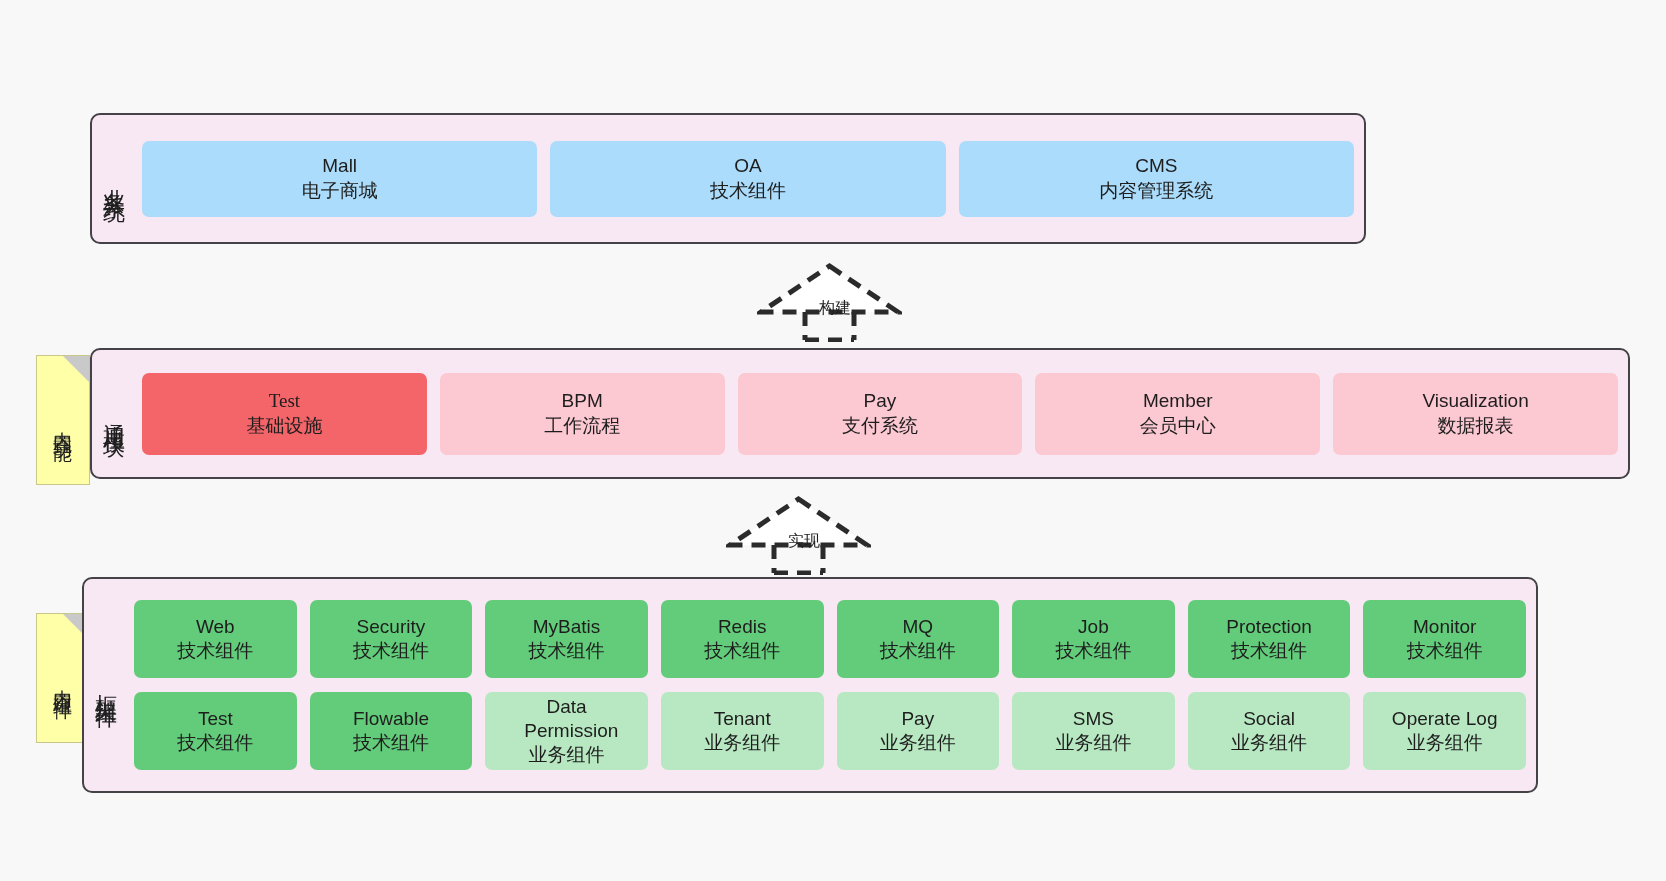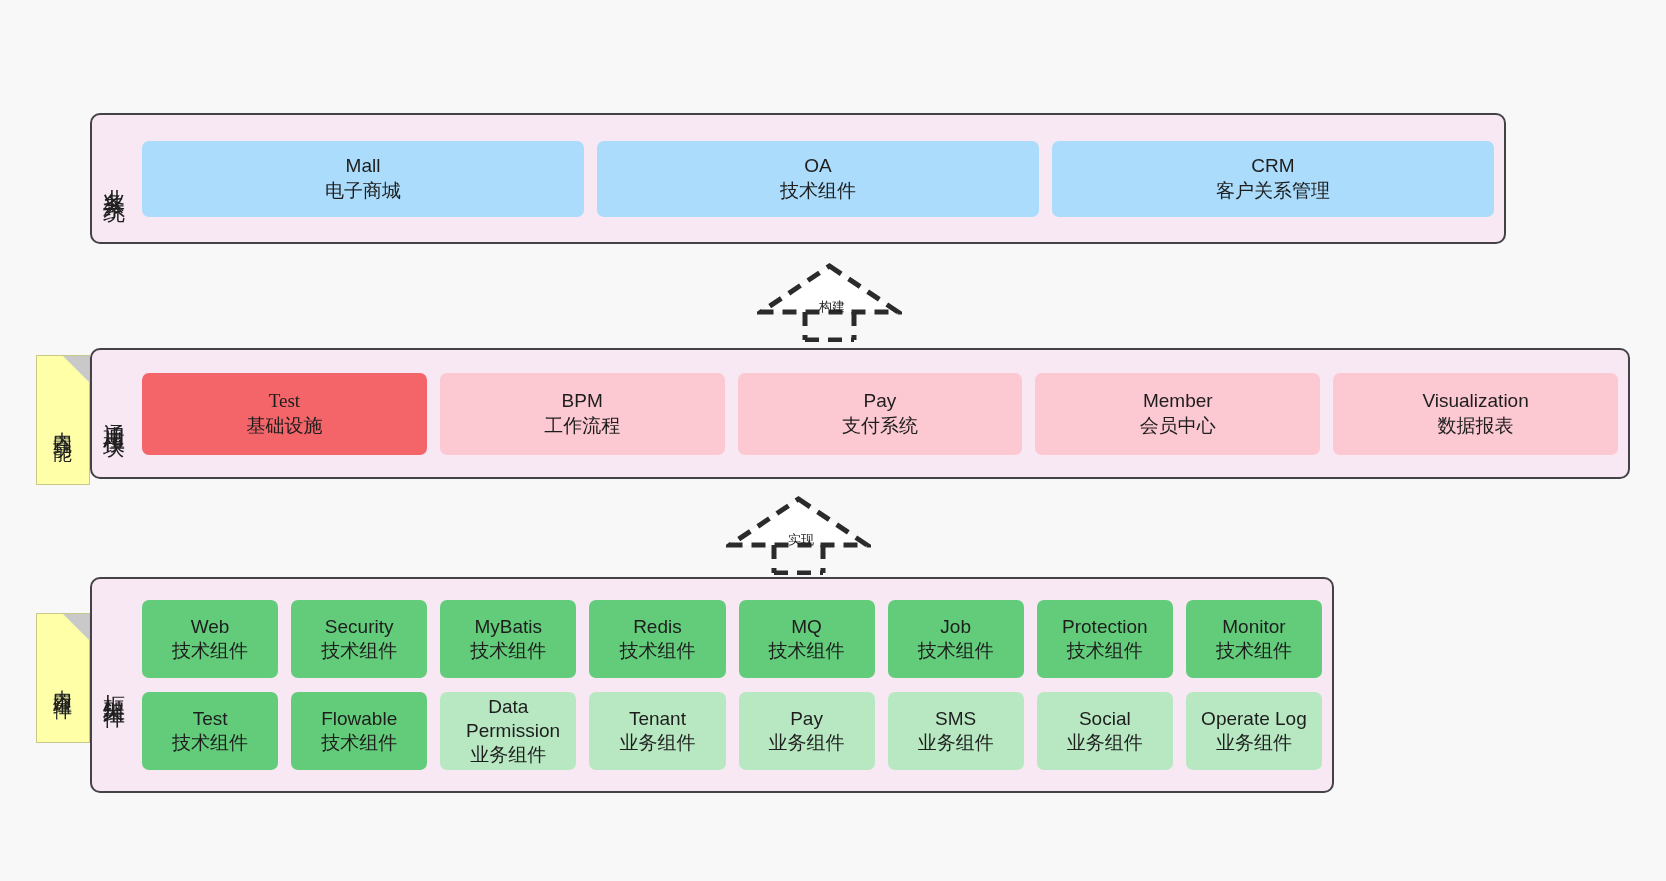--- a/index.html
+++ b/index.html
@@ -113,43 +113,43 @@
     border-color: transparent #c9c9c9 transparent transparent;
   }
 
   
   .arrow {
     position: absolute;
   }
   .arrow svg { display: block; }
   .arrow-label {
     position: absolute;
-    font-size: 13px;
+    font-size: 16px;
     color: #1f1f1f;
     background: transparent;
     white-space: nowrap;
   }
 </style>
 </head>
 <body>
 
-<div class="layer" id="layer-business" style="left:90px; top:113px; width:1416px; height:131px;">
+<div class="layer" id="layer-business" style="left:90px; top:113px; width:1276px; height:131px;">
   <div class="layer-title">业务系统</div>
   <div class="layer-body">
     <div class="card blue">
       <span class="en">Mall</span>
       <span class="cn">电子商城</span>
     </div>
     <div class="card blue">
       <span class="en">OA</span>
       <span class="cn">技术组件</span>
     </div>
     <div class="card blue">
-      <span class="en">CRM</span>
-      <span class="cn">客户关系管理</span>
+      <span class="en">CMS</span>
+      <span class="cn">内容管理系统</span>
     </div>
   </div>
 </div>
 
 <div class="arrow" style="left:757px; top:262px;">
   <svg width="145" height="80" viewBox="0 0 145 80">
     <polygon points="72.5,4 141,50 4,50" fill="#ffffff" stroke="#2b2b2b" stroke-width="5" stroke-dasharray="14,9" stroke-linejoin="miter"></polygon>
     <path d="M48 50 L48 78 M97 50 L97 78 M48 78 L97 78" fill="none" stroke="#2b2b2b" stroke-width="5" stroke-dasharray="14,9"></path>
   </svg>
   <div class="arrow-label" style="left:62px; top:36px;">构建</div>
@@ -190,21 +190,21 @@
     <polygon points="72.5,4 141,50 4,50" fill="#ffffff" stroke="#2b2b2b" stroke-width="5" stroke-dasharray="14,9" stroke-linejoin="miter"></polygon>
     <path d="M48 50 L48 78 M97 50 L97 78 M48 78 L97 78" fill="none" stroke="#2b2b2b" stroke-width="5" stroke-dasharray="14,9"></path>
   </svg>
   <div class="arrow-label" style="left:62px; top:36px;">实现</div>
 </div>
 
 <div class="note" style="left:36px; top:613px; width:54px; height:130px;">
   <span>内置组件</span>
 </div>
 
-<div class="layer" id="layer-framework" style="left:90px; top:577px; width:1244px; height:216px;">
+<div class="layer" id="layer-framework" style="left:82px; top:577px; width:1456px; height:216px;">
   <div class="layer-title">框架组件</div>
   <div class="layer-body stacked">
 
     <div class="row">
       <div class="card green">
         <span class="en">Web</span>
         <span class="cn">技术组件</span>
       </div>
       <div class="card green">
         <span class="en">Security</span>

